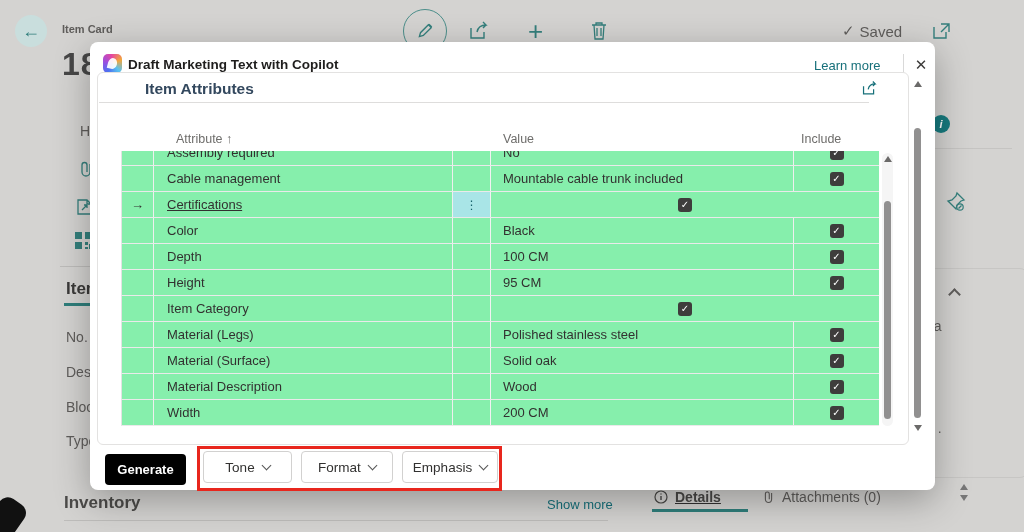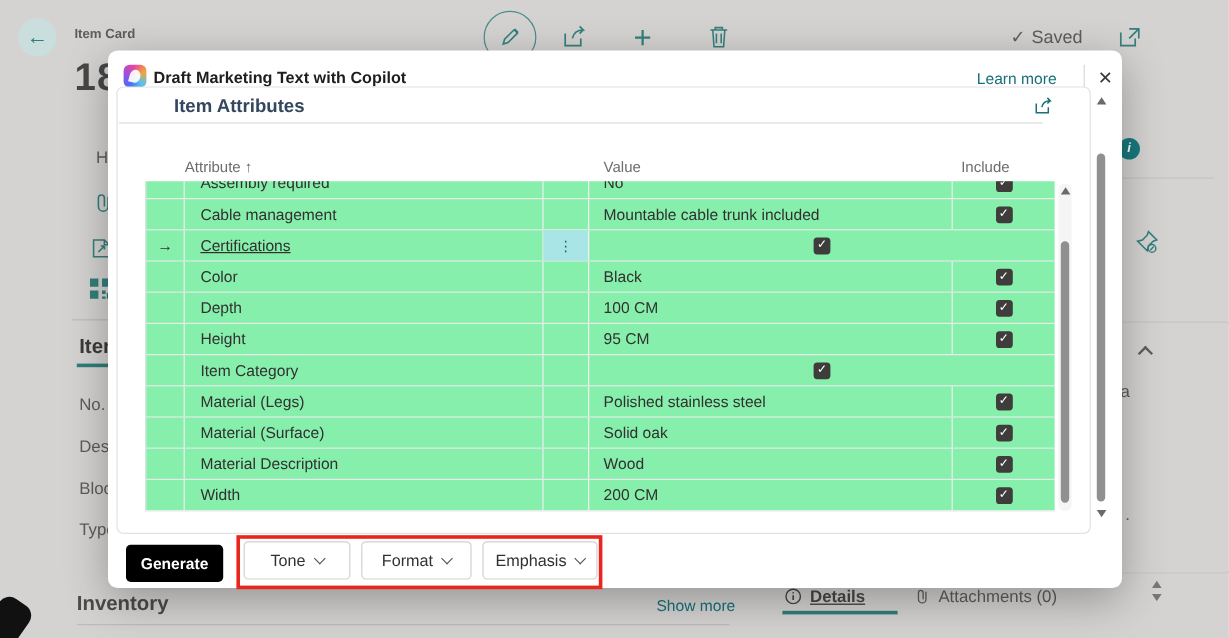--- a/index.html
+++ b/index.html
@@ -208,21 +208,21 @@
   <div class="abs inner-card">
     <div class="abs sec-title">Item Attributes</div>
     <div class="abs sec-share">
       <svg width="19" height="17" viewBox="0 0 24 22">
         <path d="M3 8 v10 h13 v-6" fill="none" stroke="#17707a" stroke-width="1.6"></path>
         <path d="M9 12 c1-5 5-7 9-7 l-3-3 M18 5 l-3 3" fill="none" stroke="#17707a" stroke-width="1.6"></path>
       </svg>
     </div>
     <div class="abs sec-rule"></div>
 
-    <div class="abs col-hdr" style="left:56px;top:59px;">
+    <div class="abs col-hdr" style="left:78px;top:59px;">
       <span>Attribute</span>
       <span>↑</span>
     </div>
     <div class="abs col-hdr" style="left:405px;top:59px;">Value</div>
     <div class="abs col-hdr" style="left:703px;top:59px;">Include</div>
 
     <div class="tbl-viewport abs">
       <div class="tbl-stack">
           <div class="trow">
             <div class="c-sel"></div>

